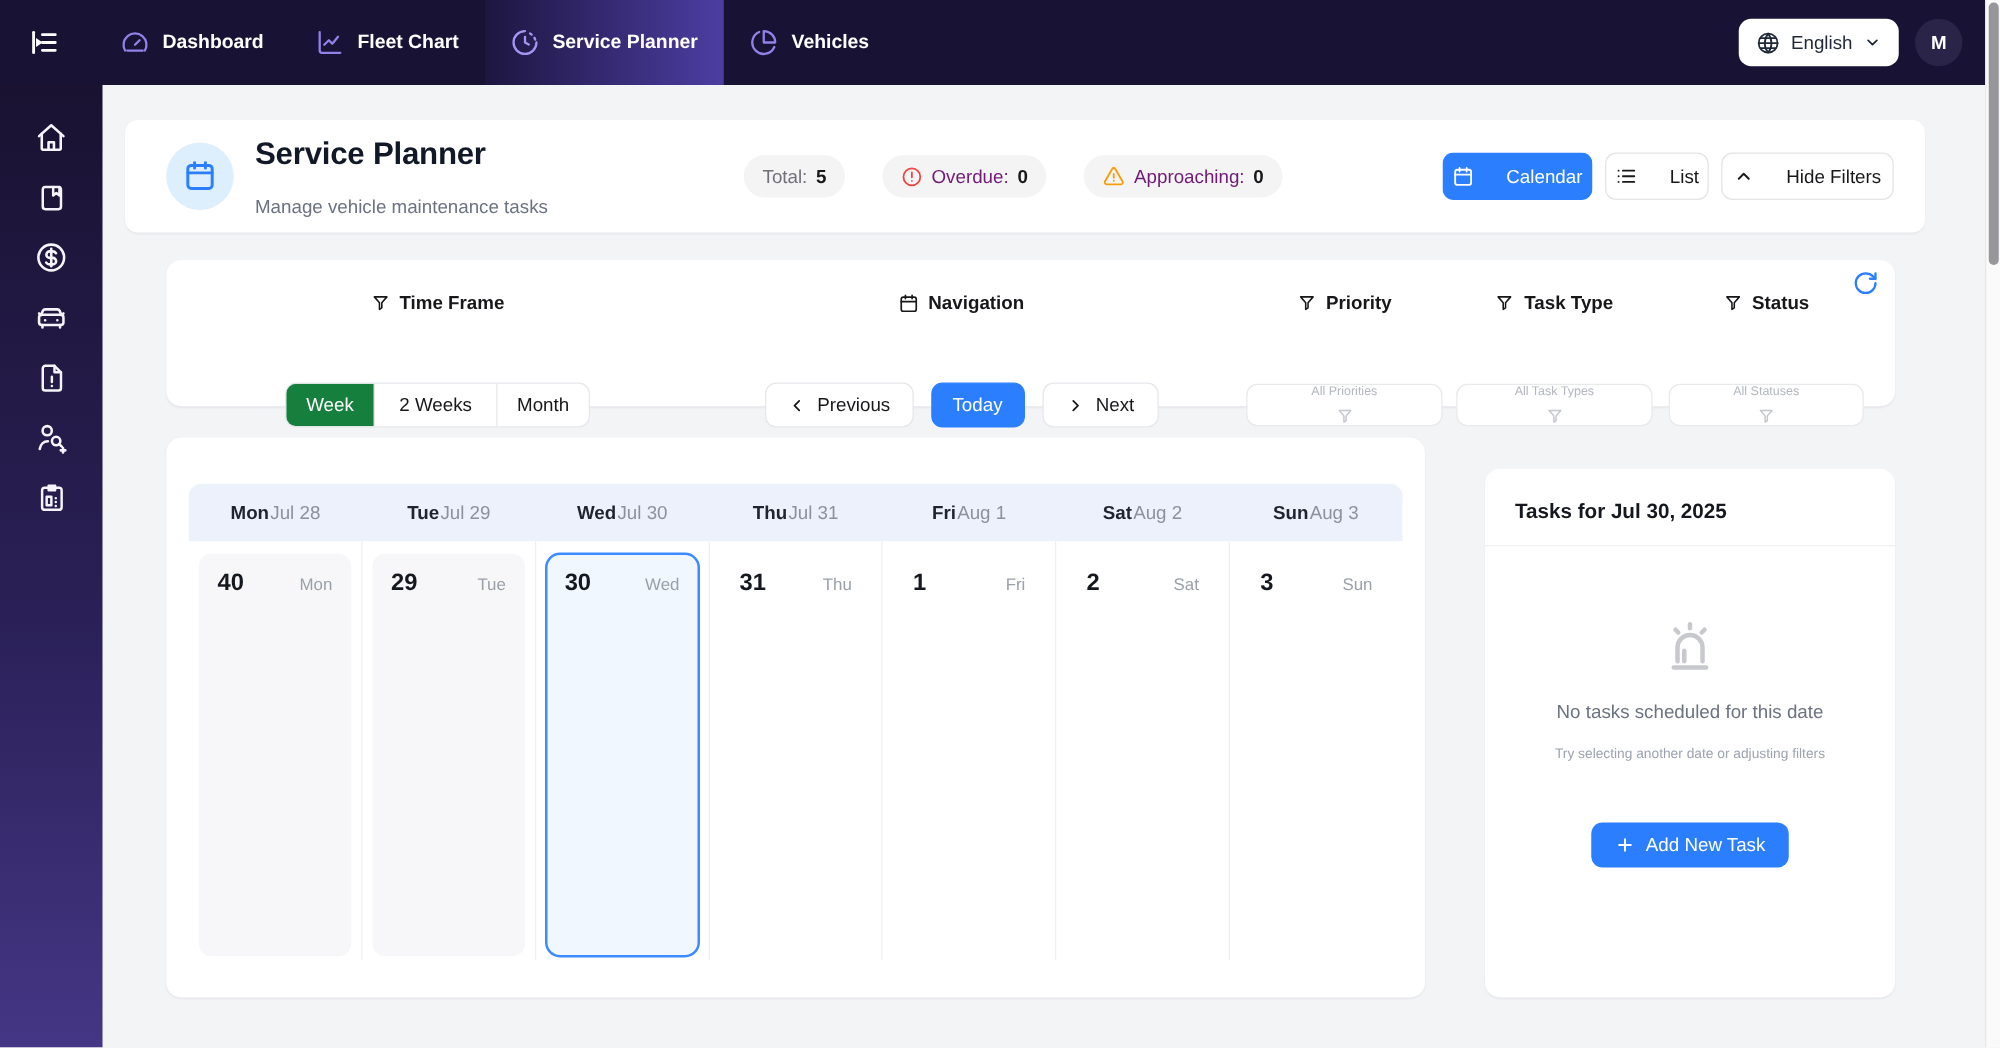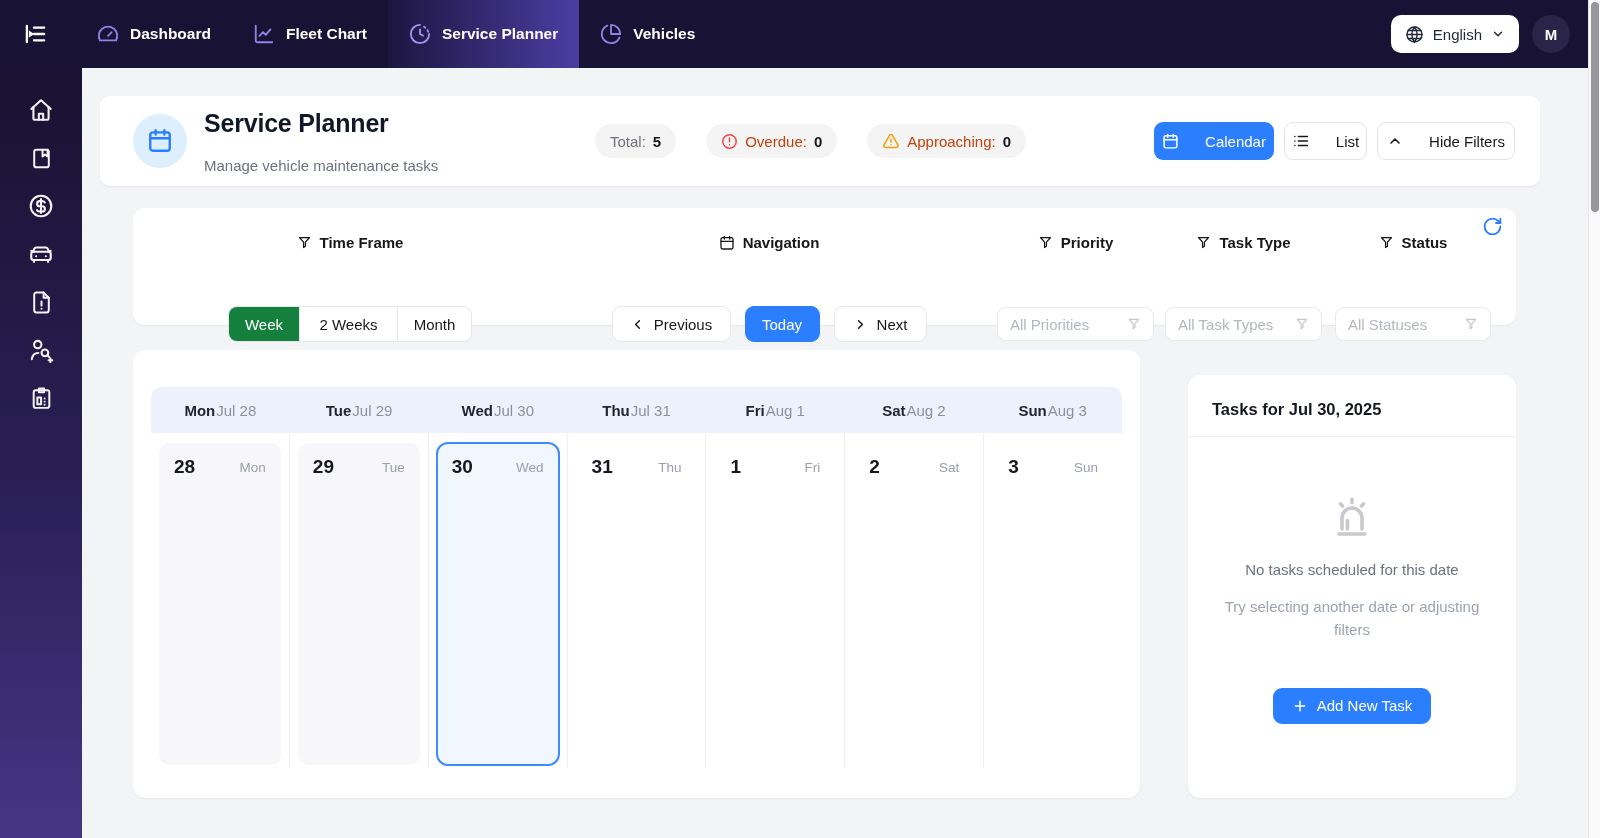--- a/index.html
+++ b/index.html
@@ -65,21 +65,21 @@
   .hdr-text { margin-left:17px; }
   .hdr-title { font-size:25px; font-weight:700; color:#111827; letter-spacing:-.2px; }
   .hdr-sub { font-size:15px; color:#6b7280; margin-top:19px; }
   .hdr-stats { position:absolute; left:495px; top:50%; transform:translateY(-50%);
     display:flex; gap:30px; }
   .stat-pill {
     height:34px; border-radius:17px; background:#f4f4f5; padding:0 15px;
     display:flex; align-items:center; gap:7px; font-size:15px; white-space:nowrap;
   }
   .stat-label-muted { color:#71717a; }
-  .stat-label-dark { color:#c2410c; }
+  .stat-label-dark { color:#701a75; }
   .stat-value { font-weight:700; color:#18181b; }
   .hdr-buttons { position:absolute; right:25px; top:50%; transform:translateY(-50%);
     display:flex; gap:10px; }
   .btn {
     height:38px; border-radius:9px; display:flex; align-items:center; justify-content:center;
     gap:26px; font-size:15px; font-weight:500; cursor:pointer; border:1px solid transparent;
     white-space:nowrap;
   }
   .btn-blue { background:#2b7fff; color:#ffffff; }
   .btn-white { background:#ffffff; color:#18181b; border-color:#e4e4e7; }
@@ -106,21 +106,21 @@
   .seg-opt.sel { background:#15803d; color:#ffffff; font-weight:500; }
   .seg-w1 { width:70px; } .seg-w2 { width:99px; border-left:1px solid #e5e7eb; border-right:1px solid #e5e7eb; } .seg-w3 { flex:1; }
   .nav-btn-row { margin-top:11px; display:flex; gap:14px; }
   .nbtn { height:36px; border-radius:9px; border:1px solid #e5e7eb; background:#fff;
     display:flex; align-items:center; justify-content:center; gap:9px; font-size:15px; color:#18181b; cursor:pointer; }
   .nbtn-prev { width:119px; } .nbtn-next { width:93px; }
   .nbtn-today { width:75px; background:#2b7fff; border-color:#2b7fff; color:#fff; font-weight:500; }
   .dropdown {
     margin-top:12px; width:100%; height:34px; border:1px solid #e8e9eb; border-radius:9px;
     display:flex; align-items:center; justify-content:space-between; padding:0 12px;
-    color:#b3b7be; font-size:15px; cursor:pointer; background:#fff;
+    color:#b3b7be; font-size:10px; cursor:pointer; background:#fff;flex-direction:column;
   }
 
   
   .calendar-card { left:133px; top:350px; width:1007px; height:448px; border-radius:12px; }
   .cal-header { position:absolute; left:18px; top:37px; width:971px; height:46px;
     display:flex; background:#edf1fb; border-radius:10px 10px 0 0; }
   .cal-hcell { flex:1; display:flex; align-items:center; justify-content:center; font-size:15px; }
   .cal-hname { font-weight:700; color:#1f2430; }
   .cal-hdate { color:#8b919d; margin-left:1px; }
   .cal-body { position:absolute; left:18px; top:83px; width:971px; height:335px; display:flex; }
@@ -139,21 +139,21 @@
   .day-num { font-size:19px; font-weight:700; color:#15181e; }
   .day-abbr { font-size:13.5px; color:#9aa0aa; }
 
   
   .tasks-card { left:1188px; top:375px; width:328px; height:423px; border-radius:12px; }
   .tasks-title { padding:25px 24px 17px 24px; font-size:16.5px; font-weight:700; color:#15181e; }
   .tasks-divider { border-bottom:1px solid #f0f0f2; }
   .tasks-empty { display:flex; flex-direction:column; align-items:center; text-align:center; }
   .empty-icon { margin-top:56px; color:#c7c9cd; }
   .empty-title { margin-top:20px; font-size:15px; color:#6b7280; }
-  .empty-hint { margin-top:17px; font-size:15px; color:#9ca3af; width:286px; line-height:1.55; }
+  .empty-hint { margin-top:17px; font-size:11px; color:#9ca3af; width:286px; line-height:1.55; }
   .add-task-btn {
     margin-top:46px; height:36px; border-radius:9px; background:#2b7fff; color:#fff;
     display:flex; align-items:center; justify-content:center; gap:9px; font-size:15px;
     font-weight:500; padding:0 19px; cursor:pointer;
   }
 
   
   .scrollbar { position:absolute; right:0; top:0; width:12px; height:838px;
     background:#fafafa; border-left:1px solid #e7e7e9; z-index:20; }
   .scroll-thumb { position:absolute; top:2px; left:2px; width:8px; height:210px;
@@ -519,21 +519,21 @@
     <div class="cal-hcell">
       <span class="cal-hname">Sun</span>
         <span class="cal-hdate">Aug 3</span>
     </div>
   </div>
 
   <div class="cal-body">
     <div class="cal-col">
       <div class="day-cell-past">
         <div class="day-top">
-          <span class="day-num">28</span>
+          <span class="day-num">40</span>
           <span class="day-abbr">Mon</span>
         </div>
       </div>
     </div>
     <div class="cal-col">
       <div class="day-cell-past">
         <div class="day-top">
           <span class="day-num">29</span>
           <span class="day-abbr">Tue</span>
         </div>

